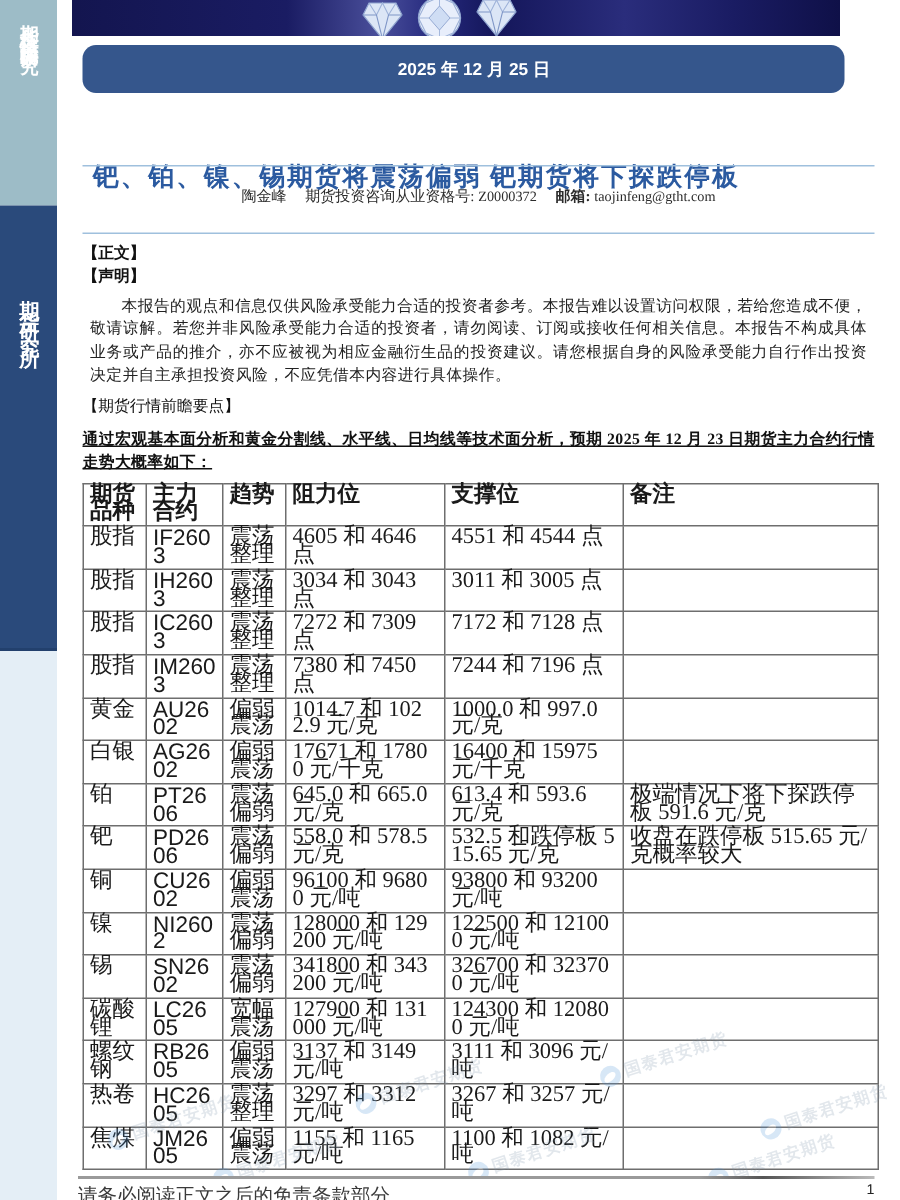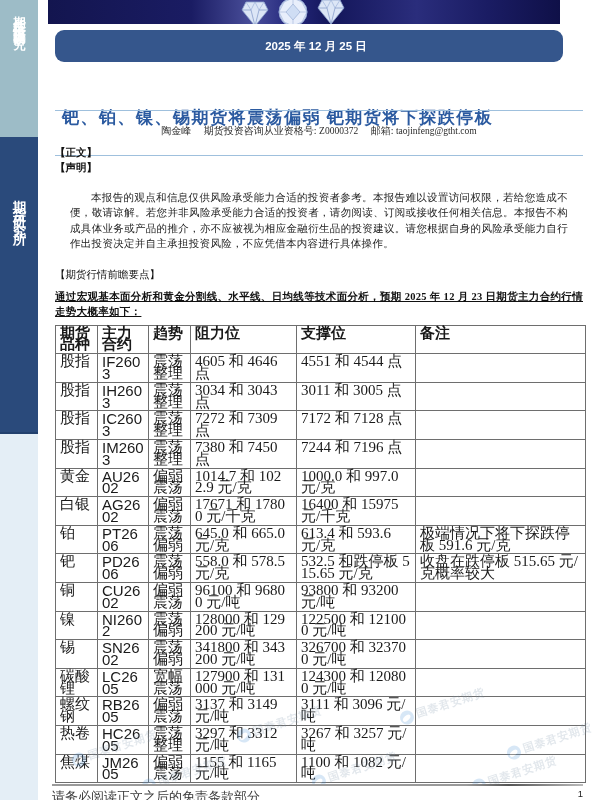--- a/index.html
+++ b/index.html
@@ -25,28 +25,28 @@
   .datebar{position:absolute;left:55px;top:30px;width:508px;height:32px;background:#35568c;
            border-radius:9px;color:#ffffff;display:flex;align-items:center;justify-content:center;}
   .datebar span{margin-left:14px;font-size:11.5px;font-weight:bold;font-family:"Liberation Sans","DejaVu Sans",sans-serif;}
 
   
   .title{position:absolute;left:62px;top:74px;width:505px;font-size:17px;font-weight:bold;
          color:#2b5aa0;letter-spacing:1.5px;margin-top:32px;}
   .rule{position:absolute;left:55px;width:528px;height:0;border-top:1px solid #9fc0dd;}
   .rule.r1{top:110px;} .rule.r2{top:155px;}
   .author{position:absolute;left:55px;top:124px;width:528px;text-align:center;font-size:10px;color:#2b2b2b;}
-  .author b{font-weight:normal;text-align:center;}
+  .author b{font-weight:bold;text-align:center;}
   .author .mono{font-family:Liberation Serif, serif;font-size:9.5px;}
 
   
-  .content{position:absolute;left:55px;top:145px;width:528px;}
+  .content{position:absolute;left:55px;top:162px;width:528px;}
   .seclabel{font-size:10.5px;font-weight:bold;line-height:15px;color:#111;}
   .stmt{font-size:10.5px;line-height:15.4px;text-align:justify;text-indent:2em;
-        letter-spacing:0.3px;margin:15px;color:#222;}
+        letter-spacing:0.3px;margin:5px;color:#222;}
   .hl{font-size:10.5px;font-weight:normal;line-height:16px;margin-top:2px;color:#111;}
   .intro{font-size:10.5px;font-weight:bold;line-height:15.5px;text-align:justify;
          letter-spacing:0.3px;text-decoration:underline;margin:6px 0 5px 0;color:#111;}
 
   
   table.fct{border-collapse:collapse;width:530px;table-layout:fixed;
             font-size:15px;line-height:11.8px;}
   table.fct th,table.fct td{border:1px solid #6e6e6e;padding:2px 4px;vertical-align:top;
             text-align:left;font-weight:normal;word-break:break-all;}
   table.fct th{font-weight:bold;}

